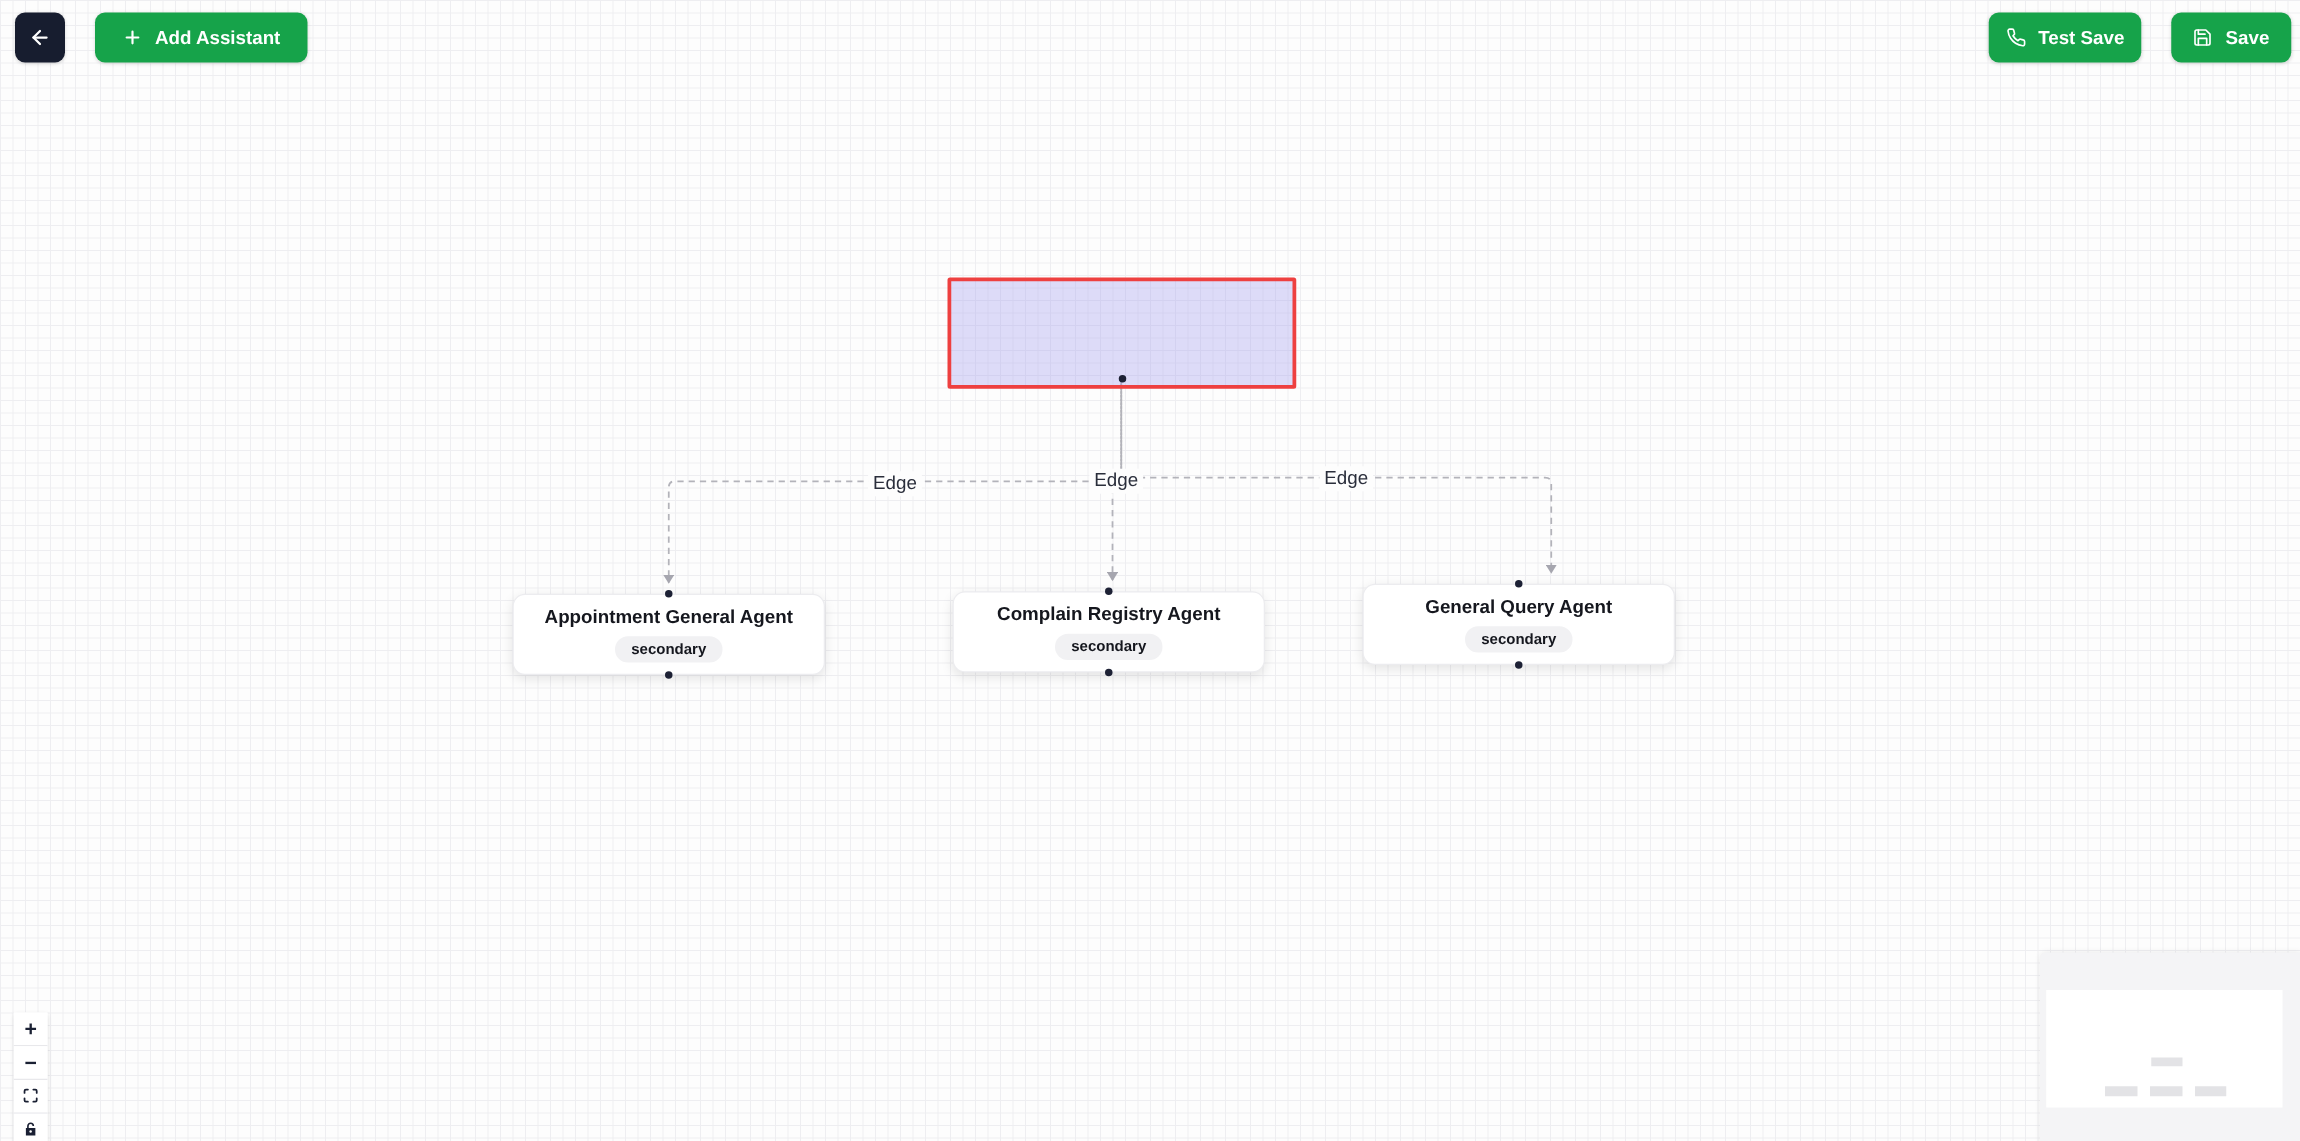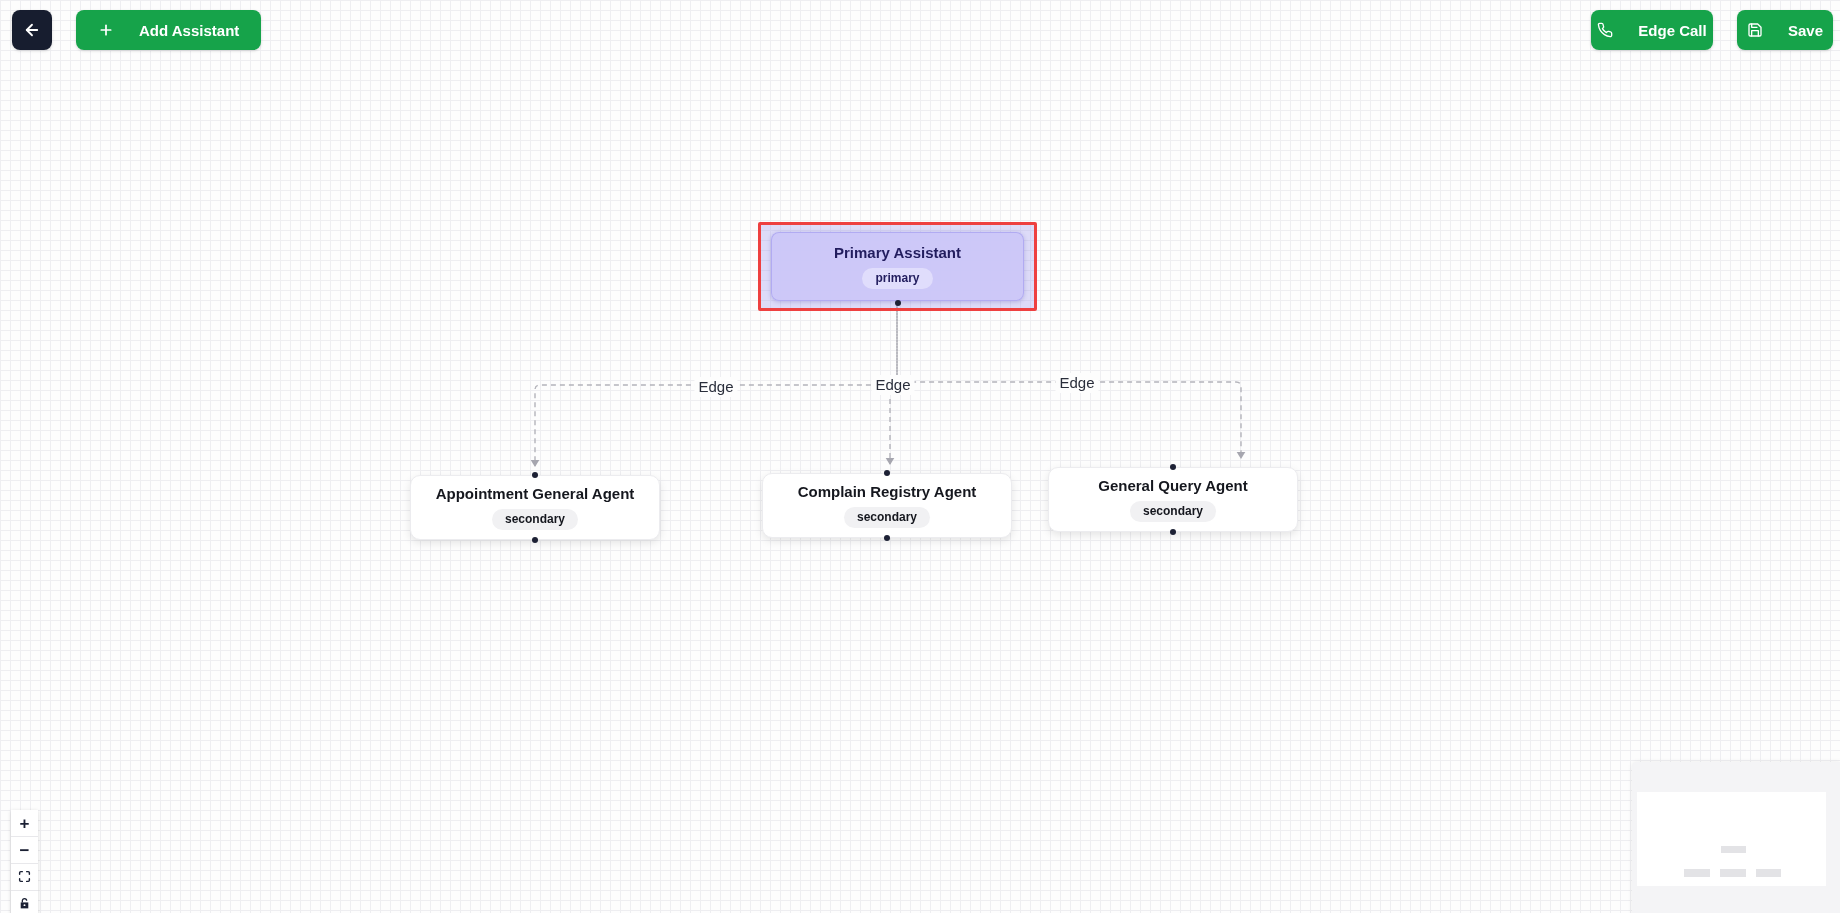--- a/index.html
+++ b/index.html
@@ -12,21 +12,21 @@
     background-color:#fdfdfd;
     background-image:
       linear-gradient(to right, #eeeef1 1px, transparent 1px),
       linear-gradient(to bottom, #eeeef1 1px, transparent 1px);
     background-size:10px 10px;
   }
 
   
   .btn {
     position:absolute; top:10px; height:40px;
-    display:flex; align-items:center; justify-content:center; gap:25px;
+    display:flex; align-items:center; justify-content:center; gap:10px;
     border:none; border-radius:8px; cursor:pointer;
     font-family:"Liberation Sans", sans-serif;
     font-size:15px; font-weight:700; color:#ffffff;
     box-shadow:0 1px 3px rgba(0,0,0,0.15);
   }
   .btn-dark { left:12px; width:40px; background:#171d2f; }
   .btn-green { background:#16a34a; }
   .btn-add  { left:76px; padding:0 22px; }
   .btn-test { right:127px; width:122px; }
   .btn-save { right:7px; width:96px; }
@@ -58,21 +58,21 @@
   .node-card.primary .title { color:#221d5e; }
   .node-card.primary .badge { background:rgba(226,223,252,0.9); color:#221d5e; }
 
   .node-card.secondary {
     width:250px; height:65px; background:#ffffff;
     border:1px solid #ececef;
     box-shadow:0 3px 9px rgba(0,0,0,0.10);
   }
   .card-appointment { left:410px; top:475px; }
   .card-complain    { left:762px; top:473px; }
-  .card-general     { left:1048px; top:467px; }
+  .card-general     { left:1090px; top:467px; }
 
   .handle {
     position:absolute; width:6px; height:6px; border-radius:50%;
     background:#1d2135; left:calc(50% - 3px); cursor:crosshair;
   }
   .handle.top { top:-4px; }
   .handle.bottom { bottom:-4px; }
   .handle.primary-bottom { position:absolute; left:calc(50% - 3px); top:75px; }
 
   
@@ -132,24 +132,20 @@
     <path d="M897 301 V380 Q897 385 892 385 H540 Q535 385 535 390 V466" fill="none" stroke="#b3b3ba" stroke-width="1.4" stroke-dasharray="5 4" stroke-dashoffset="0" stroke-linejoin="round" marker-end="url(#arrow)"></path>
     <path d="M897 301 V383 H890 V464" fill="none" stroke="#b3b3ba" stroke-width="1.4" stroke-dasharray="5 4" stroke-dashoffset="3" stroke-linejoin="round" marker-end="url(#arrow)"></path>
     <path d="M897 301 V377 Q897 382 902 382 H1236 Q1241 382 1241 387 V458" fill="none" stroke="#b3b3ba" stroke-width="1.4" stroke-dasharray="5 4" stroke-dashoffset="6" stroke-linejoin="round" marker-end="url(#arrow)"></path>
   </svg>
 
   <div class="edge-label lbl-left">Edge</div>
   <div class="edge-label lbl-center">Edge</div>
   <div class="edge-label lbl-right">Edge</div>
 
   <div class="node-wrapper-selected">
-    <div class="node-card primary">
-      <div class="title">Primary Assistant</div>
-      <div class="badge">primary</div>
-    </div>
     <div class="handle primary-bottom"></div>
   </div>
 
   <div class="node-card secondary card-appointment">
     <div class="handle top"></div>
     <div class="title">Appointment General Agent</div>
     <div class="badge">secondary</div>
     <div class="handle bottom"></div>
   </div>
 
@@ -186,21 +182,21 @@
   </span>
   <span>Add Assistant</span>
 </button>
 
 <button class="btn btn-green btn-test">
   <span>
     <svg width="16" height="16" viewBox="0 0 24 24" fill="none" stroke="#ffffff" stroke-width="2" stroke-linecap="round" stroke-linejoin="round">
       <path d="M22 16.92v3a2 2 0 0 1-2.18 2 19.79 19.79 0 0 1-8.63-3.07 19.5 19.5 0 0 1-6-6 19.79 19.79 0 0 1-3.07-8.67A2 2 0 0 1 4.11 2h3a2 2 0 0 1 2 1.72 12.84 12.84 0 0 0 .7 2.81 2 2 0 0 1-.45 2.11L8.09 9.91a16 16 0 0 0 6 6l1.27-1.27a2 2 0 0 1 2.11-.45 12.84 12.84 0 0 0 2.81.7A2 2 0 0 1 22 16.92z"></path>
     </svg>
   </span>
-  <span>Edge Call</span>
+  <span>Test Save</span>
 </button>
 
 <button class="btn btn-green btn-save">
   <span>
     <svg width="16" height="16" viewBox="0 0 24 24" fill="none" stroke="#ffffff" stroke-width="2" stroke-linecap="round" stroke-linejoin="round">
       <path d="M19 21H5a2 2 0 0 1-2-2V5a2 2 0 0 1 2-2h11l5 5v11a2 2 0 0 1-2 2z"></path>
       <polyline points="17 21 17 13 7 13 7 21"></polyline>
       <polyline points="7 3 7 8 15 8"></polyline>
     </svg>
   </span>

